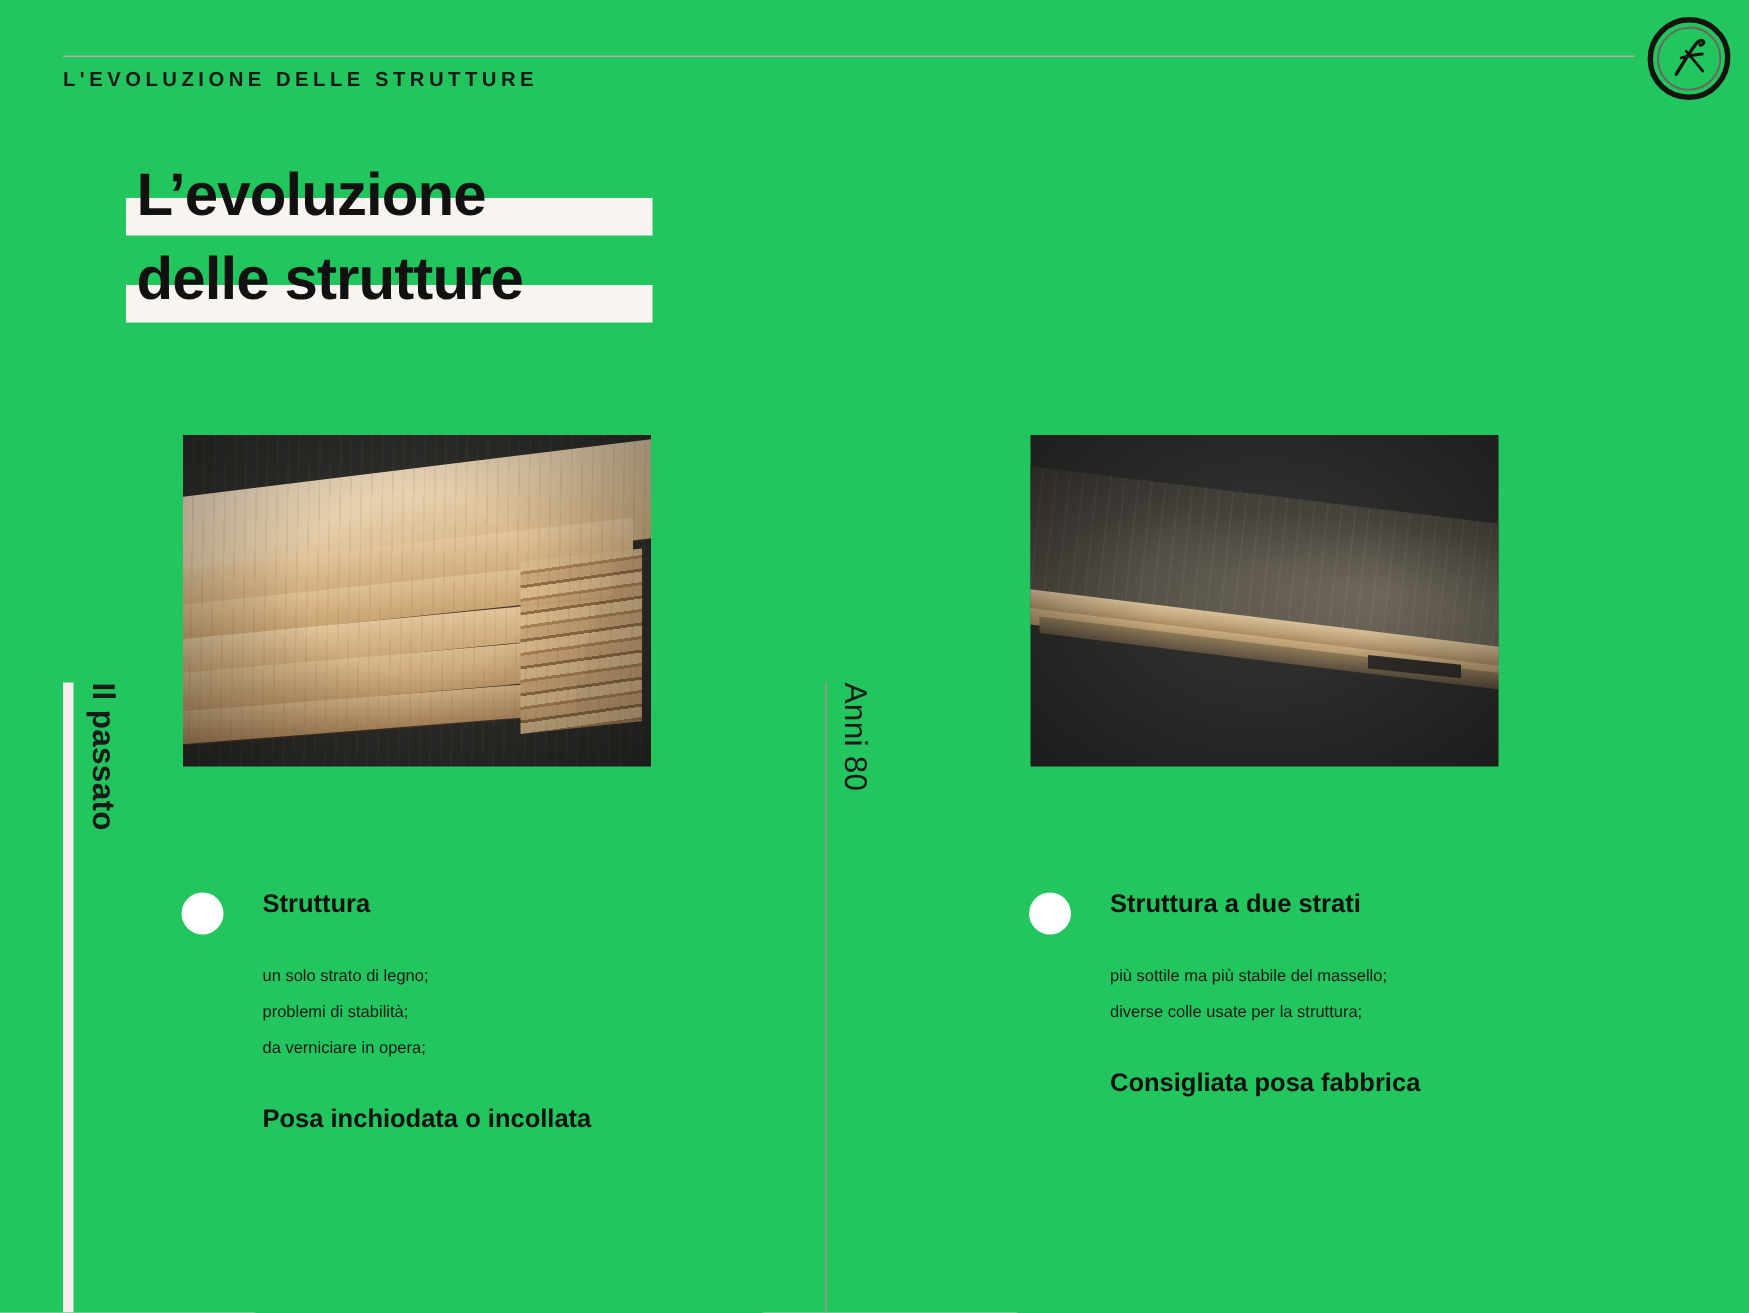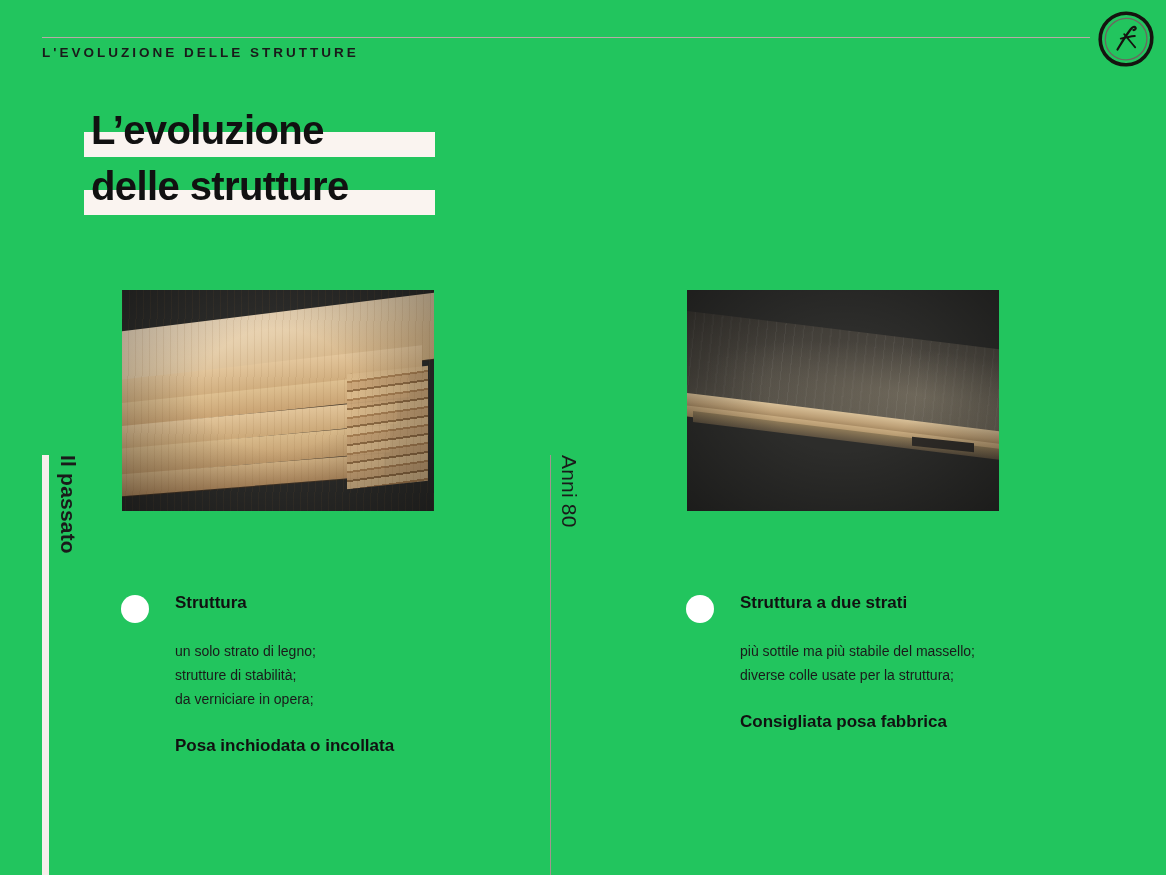--- a/index.html
+++ b/index.html
@@ -293,21 +293,21 @@
 
   .item-head {
     font-size: 17px;
     line-height: 22px;
     font-weight: 700;
     color: #111111;
     white-space: nowrap;
   }
   .item-body {
     margin-top: 25px;
-    font-size: 14px;
+    font-size: 11px;
     line-height: 24px;
     font-weight: 400;
     color: #1a1a1a;
   }
   .item-body div { white-space: nowrap; }
   .item-foot {
     margin-top: 24px;
     font-size: 17px;
     line-height: 22px;
     font-weight: 700;
@@ -368,21 +368,21 @@
         <div class="vign"></div>
       </div>
     </div>
 
     <div class="bullet bullet-1"></div>
 
     <div class="txt txt-1">
       <div class="item-head">Struttura</div>
       <div class="item-body">
         <div>un solo strato di legno;</div>
-        <div>strutture di stabilità;</div>
+        <div>problemi di stabilità;</div>
         <div>da verniciare in opera;</div>
       </div>
       <div class="item-foot">Posa inchiodata o incollata</div>
     </div>
   </div>
 
   <div class="col col-2">
 
     <div class="vrule-thin"></div>
     <div class="vlabel vlabel-80">Anni 80</div>

